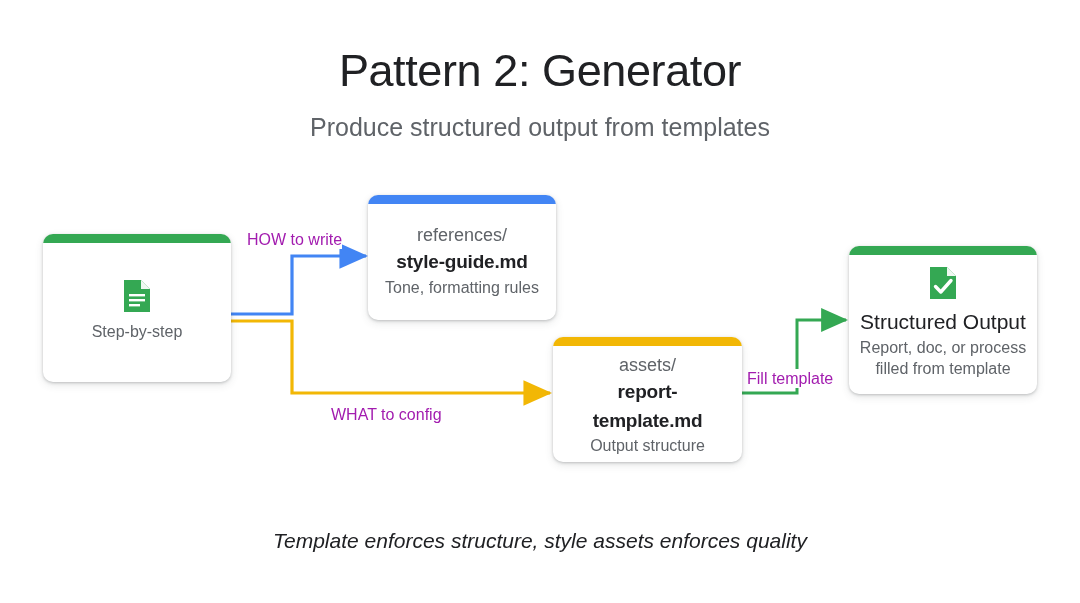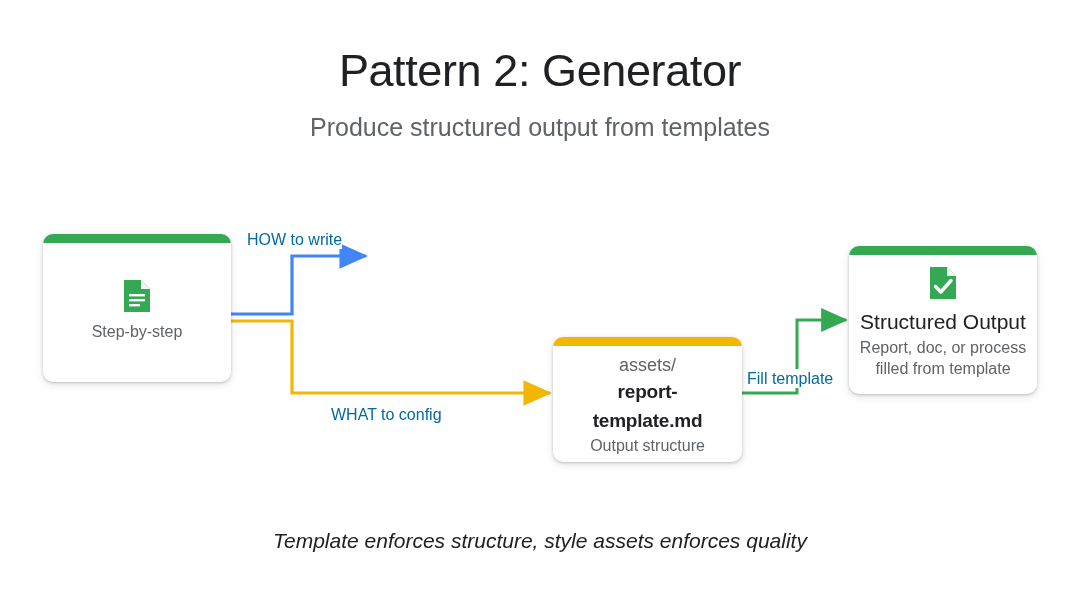--- a/index.html
+++ b/index.html
@@ -112,21 +112,21 @@
     left: 0; top: 0;
     width: 1080px; height: 603px;
     z-index: 2;
     pointer-events: none;
   }
 
   
   .edge-label {
     position: absolute;
     font-size: 16px;
-    color: #0369a1;
+    color: #a21caf;
     white-space: nowrap;
     background: #ffffff;
     z-index: 4;
     line-height: 1.2;
   }
 
   
   .caption {
     position: absolute;
     left: 0; top: 528px;
@@ -179,20 +179,28 @@
         <path d="M2,2 L19,2 L28,11 L28,34 L2,34 Z" fill="#34A853"></path>
         <path d="M19,2 L28,11 L19,11 Z" fill="#ffffff" opacity="0.92"></path>
         <rect x="7" y="16" width="16" height="2.4" fill="#ffffff"></rect>
         <rect x="7" y="21" width="16" height="2.4" fill="#ffffff"></rect>
         <rect x="7" y="26" width="11" height="2.4" fill="#ffffff"></rect>
       </svg>
       <div class="card-desc">Step-by-step</div>
     </div>
   </div>
 
+  <div class="card" style="left:368px; top:195px; width:188px; height:125px;">
+    <div class="card-bar" style="background:#4285F4;"></div>
+    <div class="card-body">
+      <div class="card-prefix">references/</div>
+      <div class="card-title-strong">style-guide.md</div>
+      <div class="card-desc">Tone, formatting rules</div>
+    </div>
+  </div>
 
   <div class="card" style="left:553px; top:337px; width:189px; height:125px;">
     <div class="card-bar" style="background:#F2B705;"></div>
     <div class="card-body">
       <div class="card-prefix">assets/</div>
       <div class="card-title-strong">report-template.md</div>
       <div class="card-desc">Output structure</div>
     </div>
   </div>
 

